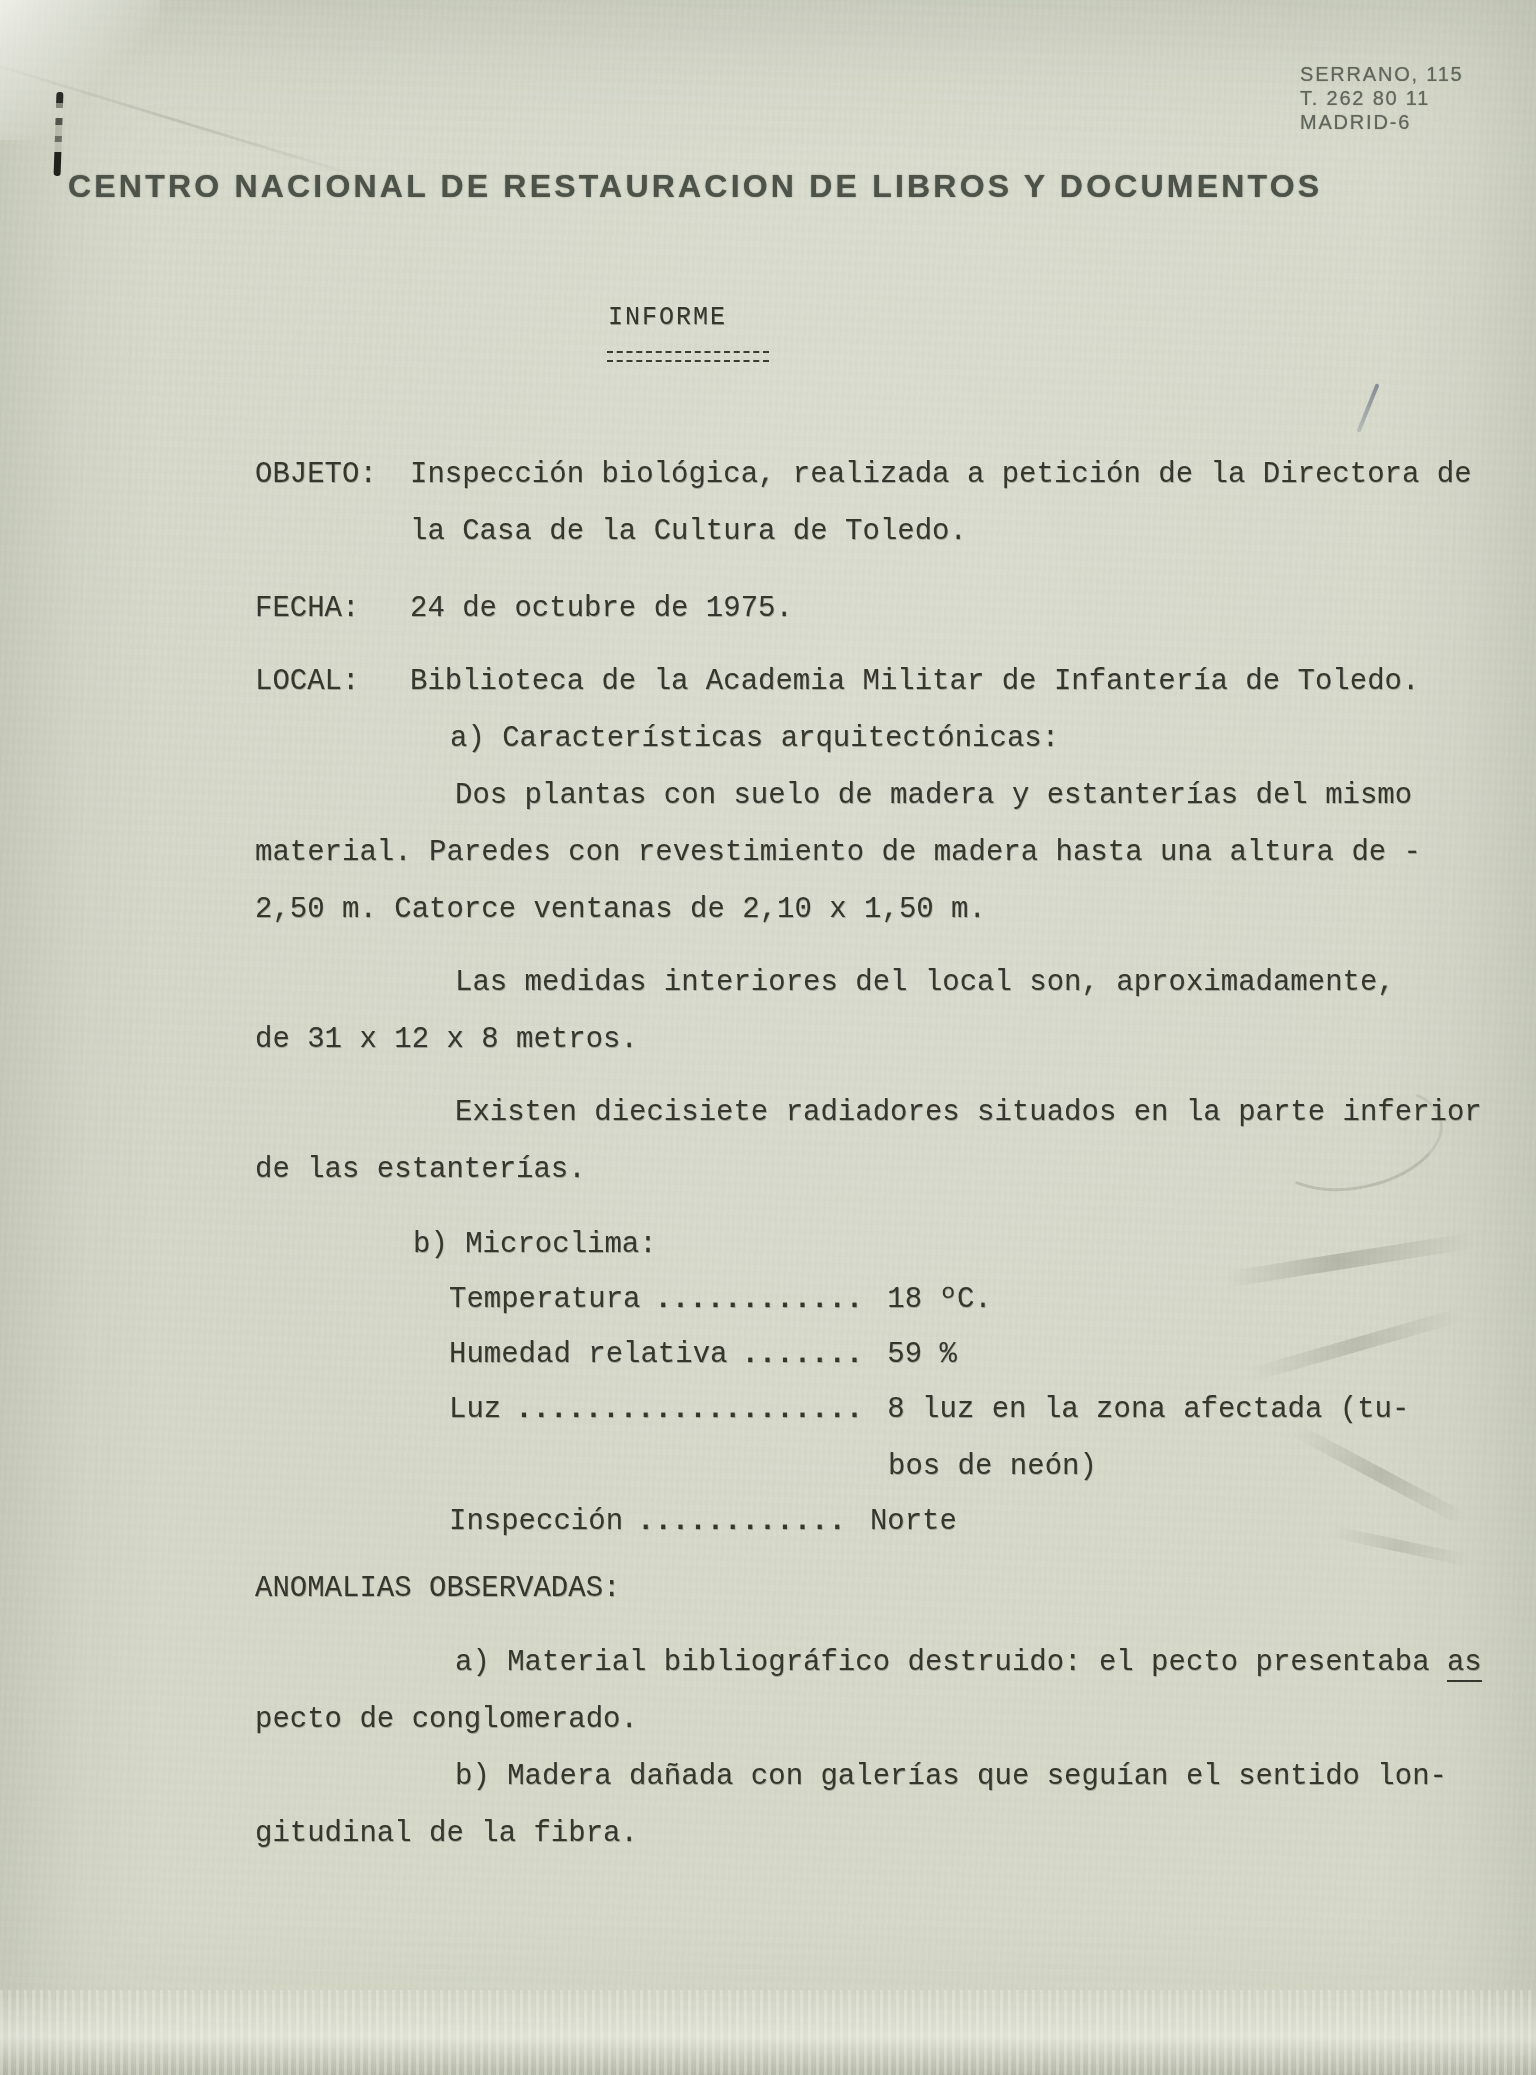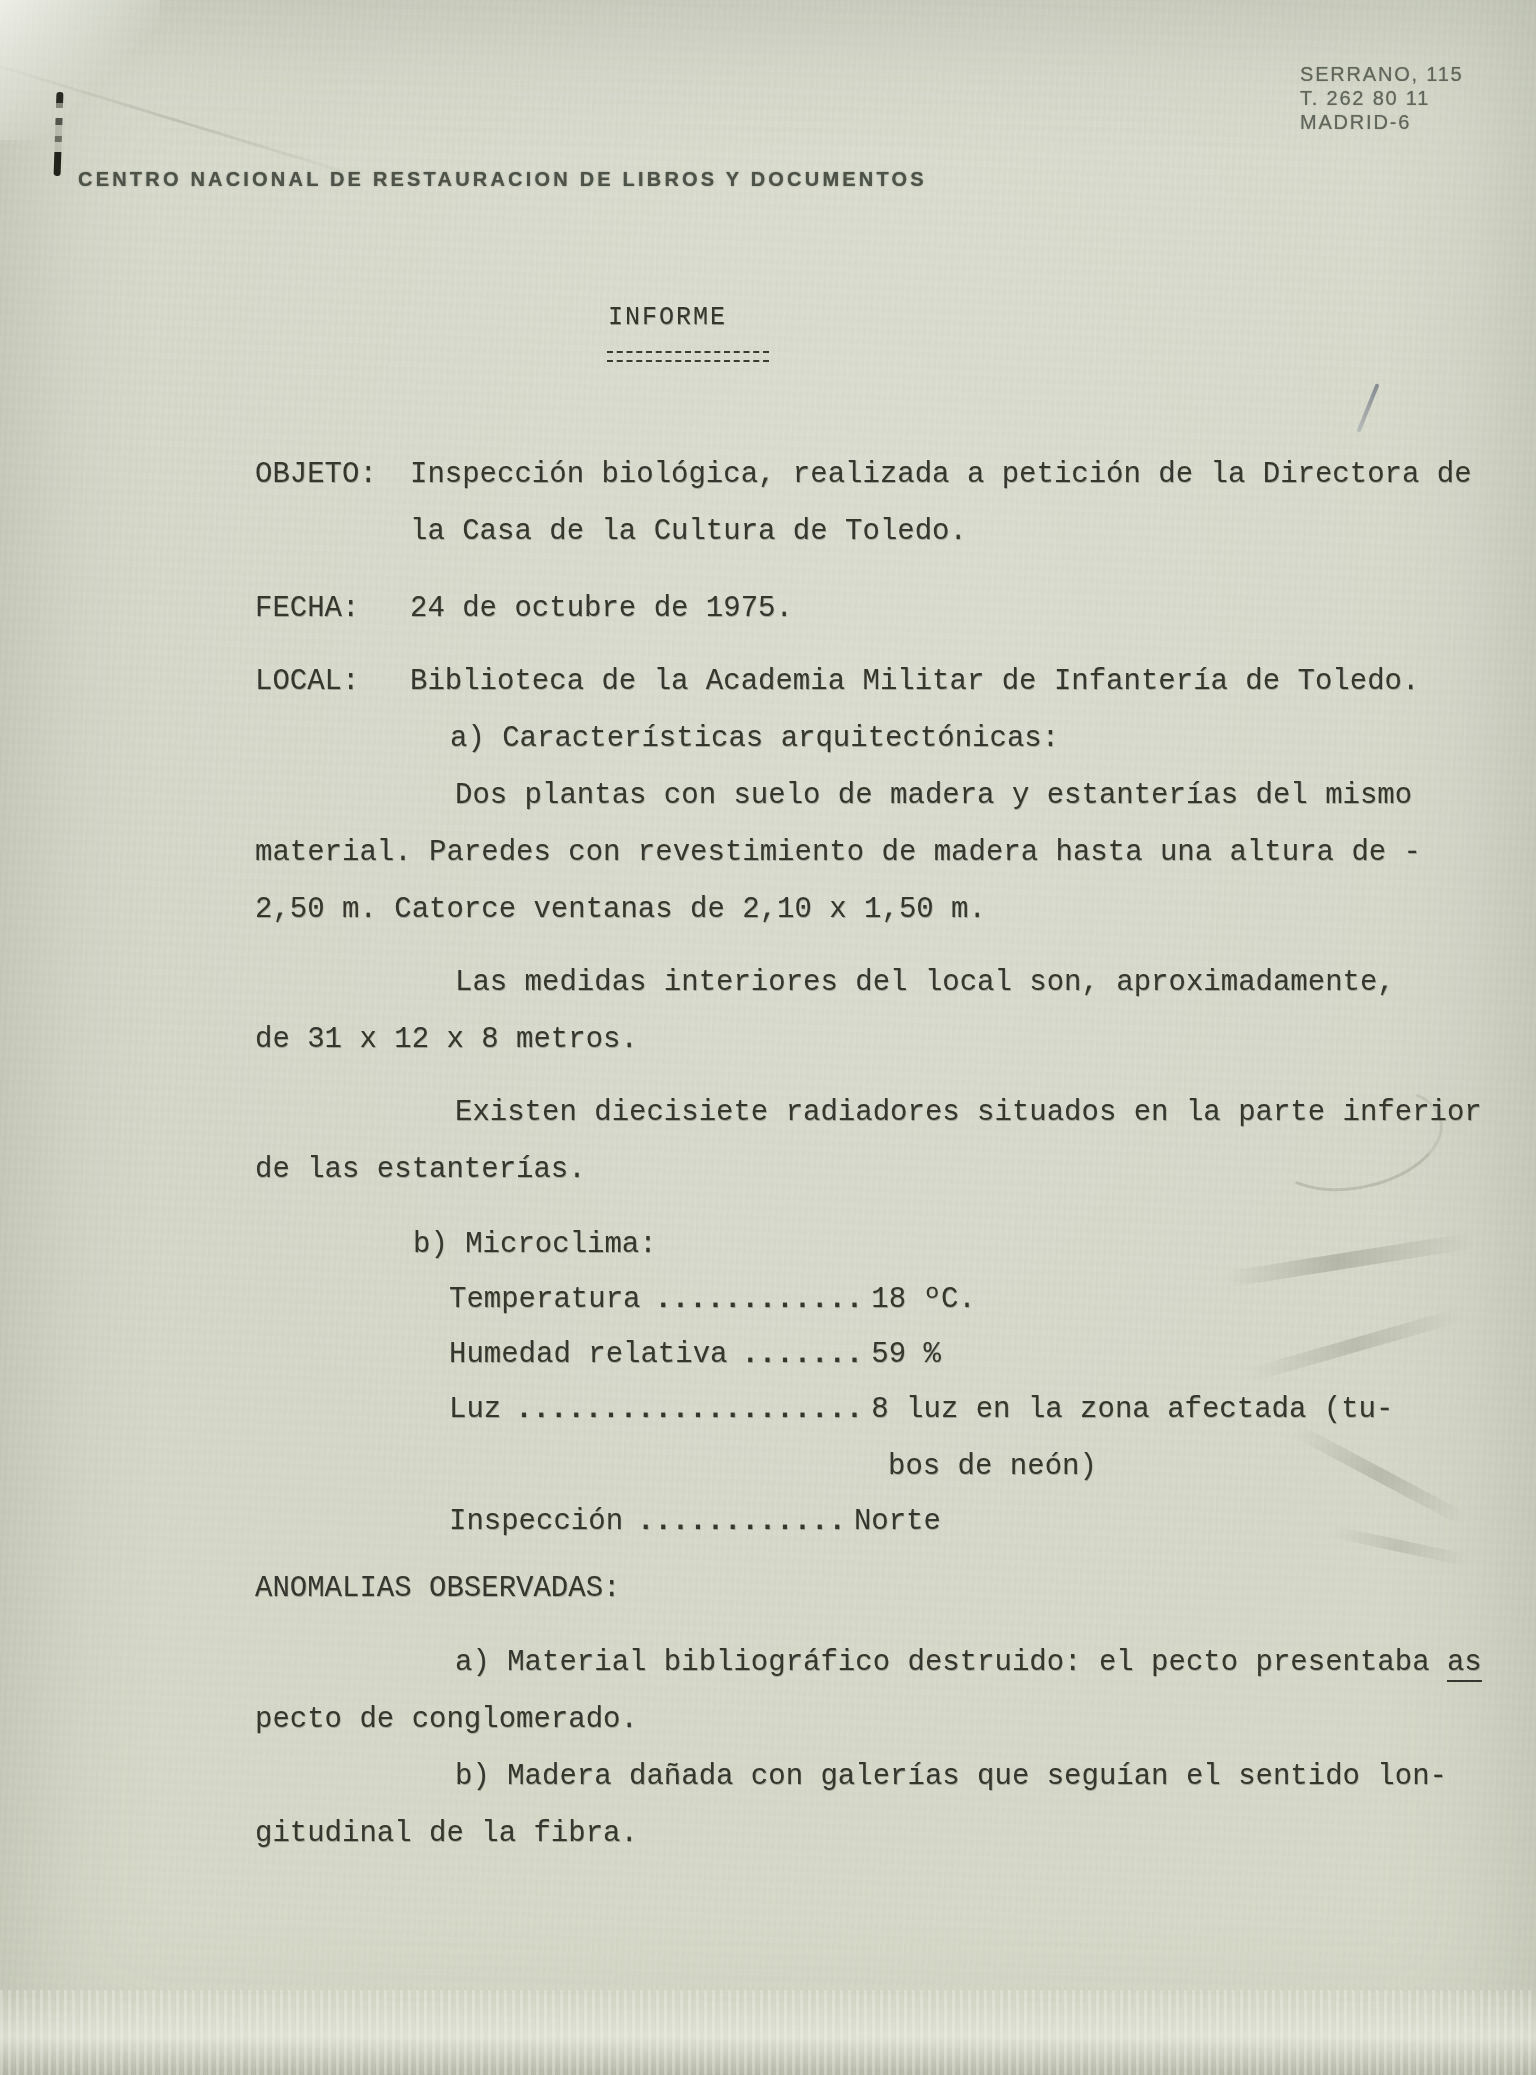--- a/index.html
+++ b/index.html
@@ -32,23 +32,23 @@
     transform: rotate(17deg);
   }
   .bottom-edge {
     position:absolute; left:0; top:1990px; width:1536px; height:85px;
     background:
       repeating-linear-gradient(90deg, rgba(245,246,239,.30) 0 3px, rgba(0,0,0,0) 3px 8px),
       linear-gradient(180deg, rgba(236,238,228,0), rgba(238,240,229,.55) 55%, rgba(150,153,138,.35) 100%);
   }
   
   .org-stamp {
-    position:absolute; left:78px; top:168px;
+    position:absolute; left:68px; top:168px;
     font-family:"Liberation Sans", sans-serif;
-    font-weight:700; font-size:20px; letter-spacing:3.2px;
+    font-weight:700; font-size:32px; letter-spacing:3.2px;
     color:#4e534a; white-space:nowrap;
     text-shadow: 0 0 1.3px rgba(78,83,74,.85);
   }
   .address {
     position:absolute; left:1300px; top:62px;
     font-family:"Liberation Sans", sans-serif;
     font-size:20px; line-height:24px; letter-spacing:1.8px;
     color:#61665c; white-space:nowrap;
     text-shadow: 0 0 1px rgba(97,102,92,.7);
   }
@@ -64,21 +64,21 @@
   }
   
   .doc {
     position:absolute; left:255px; top:0; width:1220px;
     font-size:29px;
     text-shadow:.6px .6px 0 rgba(54,54,46,.32);
   }
   .line { position:absolute; white-space:nowrap; }
   .lbl { display:inline-block; width:155px; }
   .dots { margin-left:14px; font-weight:700; }
-  .mval { margin-left:8px; }
+  .mval { margin-left:24px; }
   .u { border-bottom:2px solid #36362e; padding-bottom:1px; }
   
   .ink-mark {
     position:absolute; left:55px; top:92px; width:7px; height:84px;
     background: linear-gradient(180deg,
       #2a2a24 0 11px, rgba(42,42,36,.45) 11px 16px, rgba(42,42,36,0) 16px 26px,
       rgba(42,42,36,.75) 26px 33px, rgba(42,42,36,.15) 33px 44px,
       rgba(42,42,36,.6) 44px 50px, rgba(42,42,36,.1) 50px 60px, #22221d 60px 84px);
     transform: rotate(2deg); border-radius:3px;
   }

